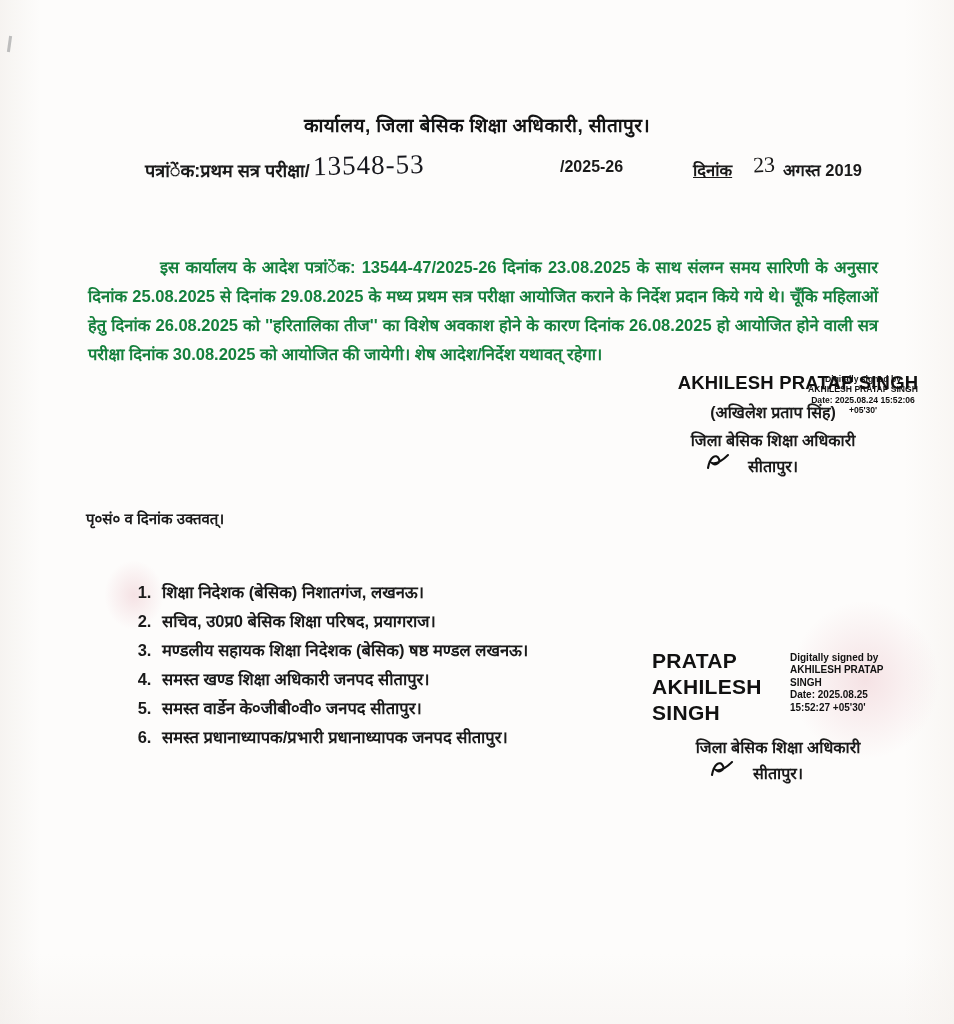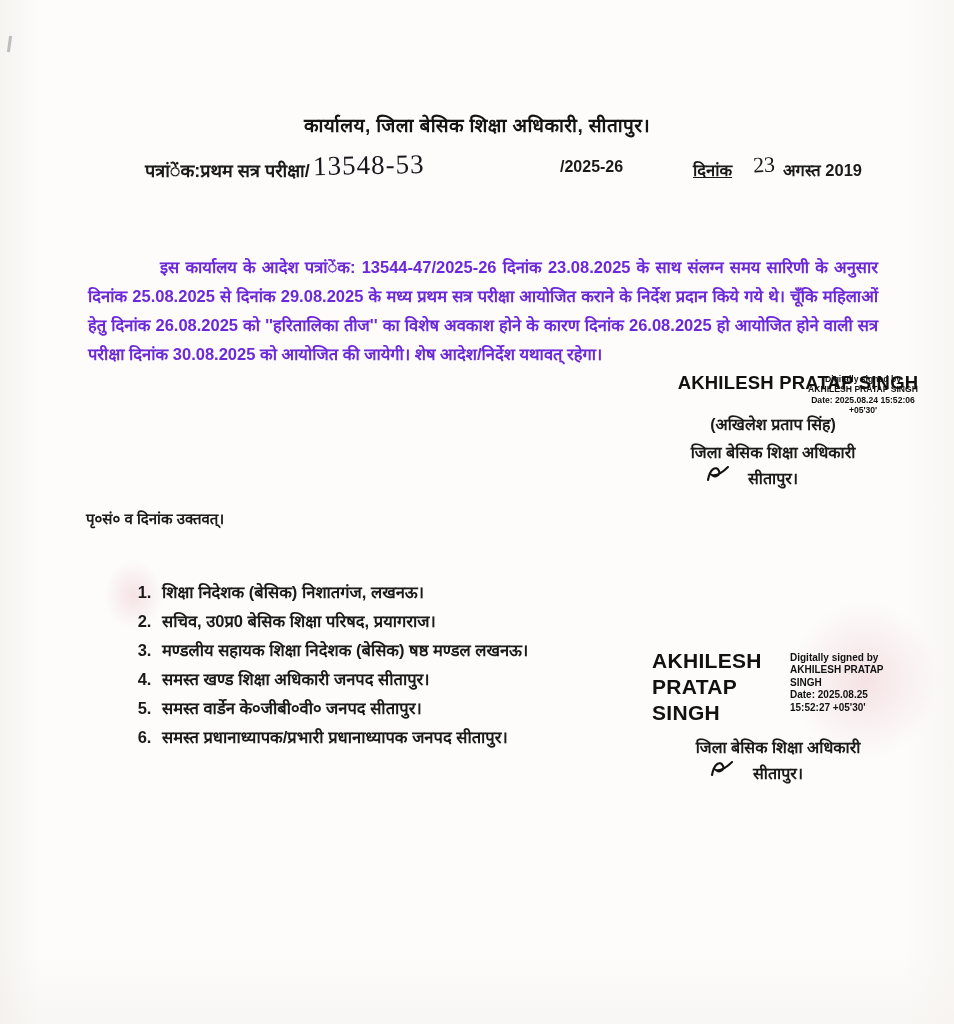--- a/index.html
+++ b/index.html
@@ -125,21 +125,21 @@
   .para {
     position: absolute;
     left: 88px;
     top: 253px;
     width: 790px;
     font-size: 16.5px;
     line-height: 29px;
     text-align: justify;
     text-indent: 72px;
     font-weight: 600;
-    color: #6d28d9;
+    color: #15803d;
   }
 
   
   .sign-block-1 {
     position: absolute;
     left: 648px;
     top: 372px;
     width: 300px;
   }
   .sign-name-lg {
@@ -153,21 +153,21 @@
     position: absolute;
     left: 140px;
     top: 2px;
     width: 150px;
     font-size: 8.6px;
     line-height: 10.4px;
     font-weight: 700;
     color: #111;
   }
   .sign-paren {
-    margin-top: 20px;
+    margin-top: 8px;
     font-size: 16px;
     font-weight: 700;
     text-align: center;
     width: 250px;
   }
   .sign-desig {
     margin-top: 6px;
     font-size: 16px;
     font-weight: 700;
     width: 250px;
@@ -325,22 +325,22 @@
       <li>शिक्षा निदेशक (बेसिक) निशातगंज, लखनऊ।</li>
       <li>सचिव, उ0प्र0 बेसिक शिक्षा परिषद, प्रयागराज।</li>
       <li>मण्डलीय सहायक शिक्षा निदेशक (बेसिक) षष्ठ मण्डल लखनऊ।</li>
       <li>समस्त खण्ड शिक्षा अधिकारी जनपद सीतापुर।</li>
       <li>समस्त वार्डेन के०जीबी०वी० जनपद सीतापुर।</li>
       <li>समस्त प्रधानाध्यापक/प्रभारी प्रधानाध्यापक जनपद सीतापुर।</li>
     </ol>
 
     <div class="sign-block-2">
       <div style="position:relative;">
+        <div class="sign-name-stack">PRATAP</div>
         <div class="sign-name-stack">AKHILESH</div>
-        <div class="sign-name-stack">PRATAP</div>
         <div class="sign-name-stack">SINGH</div>
         <div class="sign-meta-2">
           <div>Digitally signed by</div>
           <div>AKHILESH PRATAP</div>
           <div>SINGH</div>
           <div>Date: 2025.08.25</div>
           <div>15:52:27 +05'30'</div>
         </div>
       </div>
       <div class="desig-2">जिला बेसिक शिक्षा अधिकारी</div>

